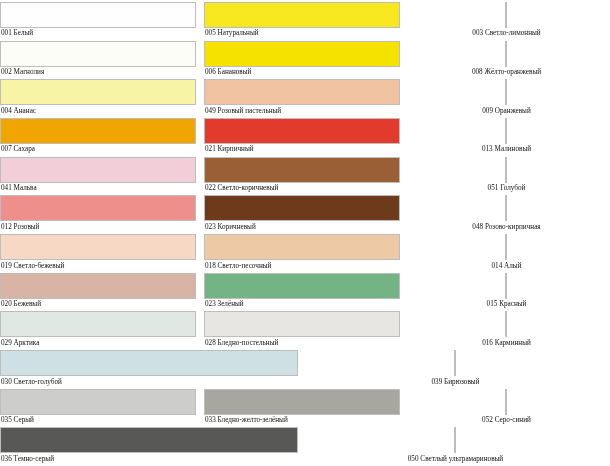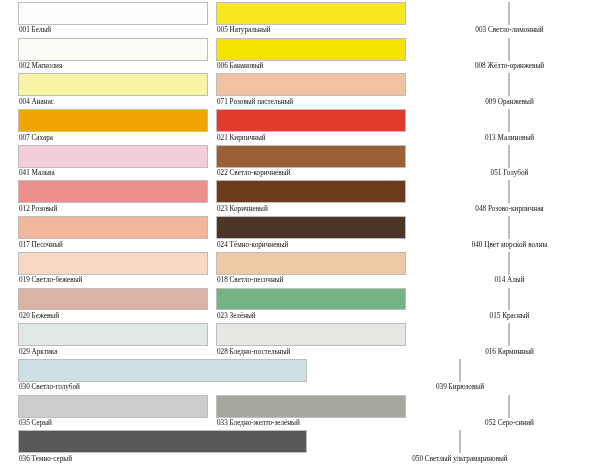--- a/index.html
+++ b/index.html
@@ -10,21 +10,21 @@
     width: 610px;
     height: 466px;
     background: #ffffff;
     font-family: "Liberation Serif", serif;
     overflow: hidden;
   }
   #palette {
     width: 610px;
     height: 466px;
     box-sizing: border-box;
-    padding: 2px 6px 0 18px;
+    padding: 2px 6px 0 0;
     display: flex;
     flex-direction: column;
   }
   .row {
     display: flex;
     flex-direction: row;
     flex: 1 1 0;
     min-height: 0;
   }
   .cell {
@@ -87,21 +87,21 @@
         <div class="caption">008 Жёлто-оранжевый</div>
       </div>
     </div>
     <div class="row">
       <div class="cell">
         <div class="swatch" style="background: rgb(247, 244, 166);"></div>
         <div class="caption">004 Ананас</div>
       </div>
       <div class="cell">
         <div class="swatch" style="background: rgb(240, 194, 162);"></div>
-        <div class="caption">071 Розовый пастельный</div>
+        <div class="caption">049 Розовый пастельный</div>
       </div>
       <div class="cell">
         <div class="swatch" style="background: rgb(240, 138, 60);"></div>
         <div class="caption">009 Оранжевый</div>
       </div>
     </div>
     <div class="row">
       <div class="cell">
         <div class="swatch" style="background: rgb(240, 165, 0);"></div>
         <div class="caption">007 Сахара</div>
@@ -134,34 +134,20 @@
         <div class="swatch" style="background: rgb(239, 143, 140);"></div>
         <div class="caption">012 Розовый</div>
       </div>
       <div class="cell">
         <div class="swatch" style="background: rgb(109, 58, 28);"></div>
         <div class="caption">023 Коричневый</div>
       </div>
       <div class="cell">
         <div class="swatch" style="background: rgb(184, 157, 186);"></div>
         <div class="caption">048 Розово-кирпичная</div>
-      </div>
-    </div>
-    <div class="row">
-      <div class="cell">
-        <div class="swatch" style="background: rgb(243, 183, 156);"></div>
-        <div class="caption">017 Песочный</div>
-      </div>
-      <div class="cell">
-        <div class="swatch" style="background: rgb(74, 53, 38);"></div>
-        <div class="caption">024 Тёмно-коричневый</div>
-      </div>
-      <div class="cell">
-        <div class="swatch" style="background: rgb(109, 125, 98);"></div>
-        <div class="caption">040 Цвет морской волны</div>
       </div>
     </div>
     <div class="row">
       <div class="cell">
         <div class="swatch" style="background: rgb(247, 216, 196);"></div>
         <div class="caption">019 Светло-бежевый</div>
       </div>
       <div class="cell">
         <div class="swatch" style="background: rgb(238, 201, 165);"></div>
         <div class="caption">018 Светло-песочный</div>

